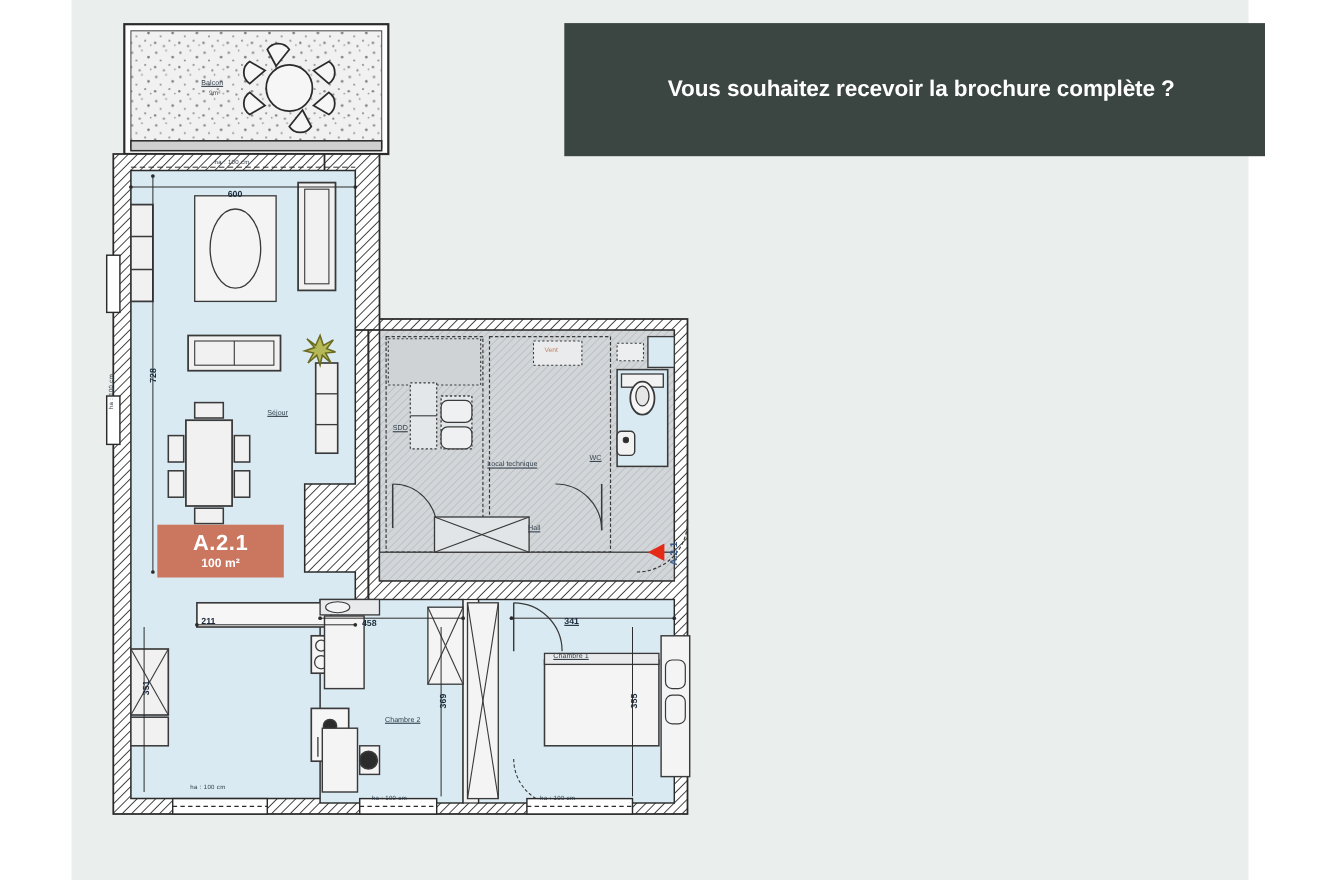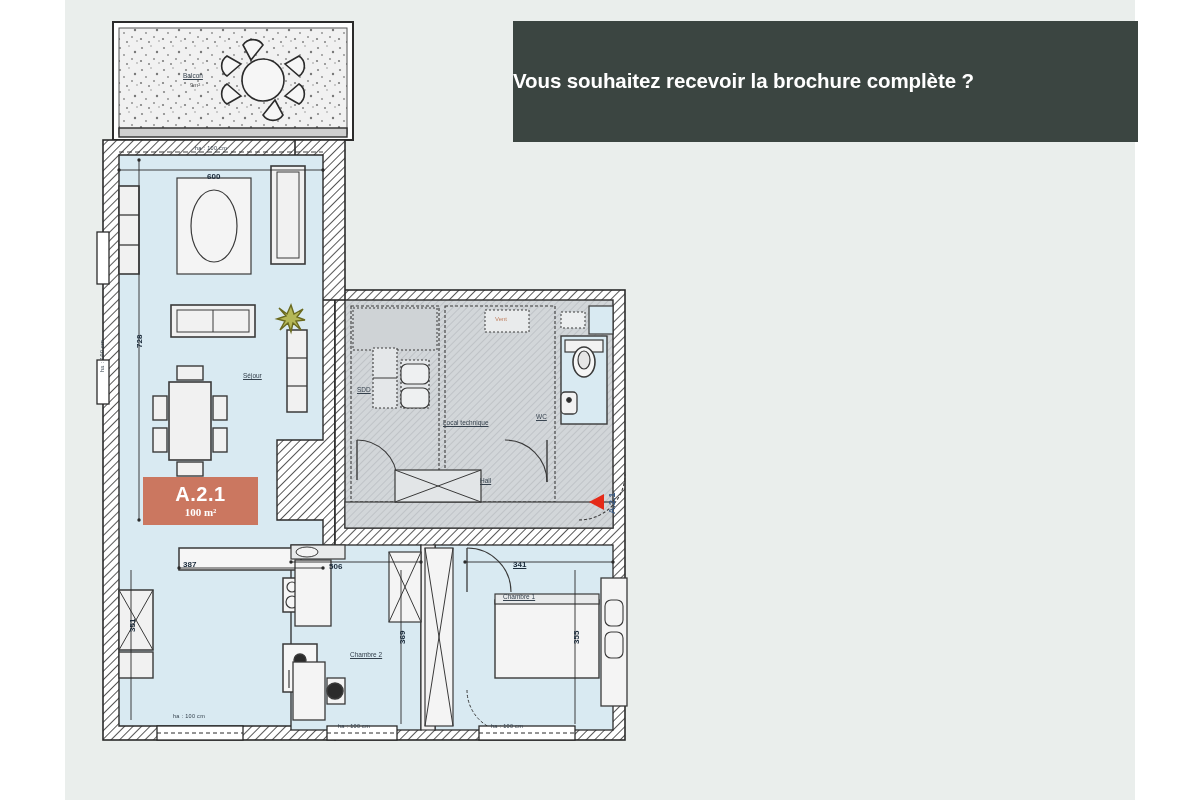--- a/index.html
+++ b/index.html
@@ -4,22 +4,22 @@
 <style>
   html,body{margin:0;padding:0;background:#ffffff;}
   body{width:1200px;height:800px;overflow:hidden;font-family:"Liberation Sans",sans-serif;}
   #stage{position:relative;width:1200px;height:800px;background:#ffffff;}
 
   
   #backdrop{position:absolute;left:65px;top:0;width:1070px;height:800px;background:#eaeeec;}
 
   
   #banner{position:absolute;left:513px;top:21px;width:625px;height:121px;
-          background:#3b4541;display:flex;flex-direction:column;
-          justify-content:center;gap:4px;}
+          background:#3b4541;display:flex;flex-direction:column;align-items:center;
+          justify-content:center;gap:4px;padding-left:12px;}
   #banner .bl{color:#ffffff;font-weight:bold;font-size:20.5px;letter-spacing:-.1px;
               white-space:nowrap;line-height:1.18;}
 
   
   #plan{position:absolute;left:95px;top:0px;width:560px;height:760px;}
   .svgwrap{position:absolute;left:0;top:0;width:560px;height:760px;}
 
   
   .lab{position:absolute;font-family:"Liberation Sans",sans-serif;color:#2d3a46;
        white-space:nowrap;pointer-events:none;}
@@ -27,21 +27,21 @@
   .dim{font-size:8px;font-weight:bold;color:#1a2a3a;}
   .dimv{font-size:8px;font-weight:bold;color:#1a2a3a;transform:rotate(-90deg);transform-origin:left top;}
   .tiny{font-size:5px;color:#555;}
   .ha{font-size:5.5px;color:#2d3a46;letter-spacing:.3px;}
 
   
   #badge{position:absolute;left:143px;top:477px;width:115px;height:48px;
          background:#cb7760;display:flex;flex-direction:column;align-items:center;
          justify-content:center;line-height:1;}
   #badge .t1{color:#ffffff;font-weight:bold;font-size:20px;letter-spacing:.5px;}
-  #badge .t2{color:#ffffff;font-weight:bold;font-size:11px;margin-top:3px;font-family:Liberation Serif, serif;}
+  #badge .t2{color:#ffffff;font-weight:bold;font-size:11px;margin-top:3px;}
 
   
   #entry{position:absolute;left:589px;top:492px;width:22px;height:20px;}
   #entrytri{position:absolute;left:0;top:2px;width:0;height:0;
             border-top:8px solid transparent;border-bottom:8px solid transparent;
             border-right:15px solid #e52a18;}
   #entrylbl{position:absolute;left:18px;top:22px;font-size:9px;font-weight:bold;
             color:#3b5c86;transform:rotate(-90deg);transform-origin:left top;white-space:nowrap;}
 </style>
 </head>
@@ -289,23 +289,23 @@
     <div class="lab room" style="left:348px;top:419px;">Local technique</div>
     <div class="lab room" style="left:385px;top:477px;">Hall</div>
     <div class="lab room" style="left:441px;top:413px;color:#3a4652;">WC</div>
     <div class="lab tiny" style="left:400px;top:316px;color:#c08060;font-size:6px;">Vent</div>
 
     <div class="lab room" style="left:408px;top:593px;">Chambre 1</div>
     <div class="lab room" style="left:255px;top:651px;">Chambre 2</div>
 
     <div class="lab dim" style="left:112px;top:172px;">600</div>
     <div class="lab dimv" style="left:40px;top:348px;">728</div>
-    <div class="lab dim" style="left:88px;top:560px;">387</div>
+    <div class="lab dim" style="left:88px;top:560px;">211</div>
     <div class="lab dimv" style="left:33px;top:632px;">351</div>
-    <div class="lab dim" style="left:234px;top:562px;">506</div>
+    <div class="lab dim" style="left:234px;top:562px;">458</div>
     <div class="lab dimv" style="left:303px;top:644px;">369</div>
     <div class="lab dim" style="left:418px;top:560px;text-decoration:underline;">341</div>
     <div class="lab dimv" style="left:477px;top:644px;">355</div>
 
     <div class="lab ha" style="left:100px;top:145px;">ha : 100 cm</div>
     <div class="lab ha" style="left:78px;top:713px;">ha : 100 cm</div>
     <div class="lab ha" style="left:243px;top:723px;">ha : 100 cm</div>
     <div class="lab ha" style="left:396px;top:723px;">ha : 100 cm</div>
     <div class="lab ha" style="left:4px;top:372px;transform:rotate(-90deg);transform-origin:left top;">ha : 100 cm</div>
   </div>

